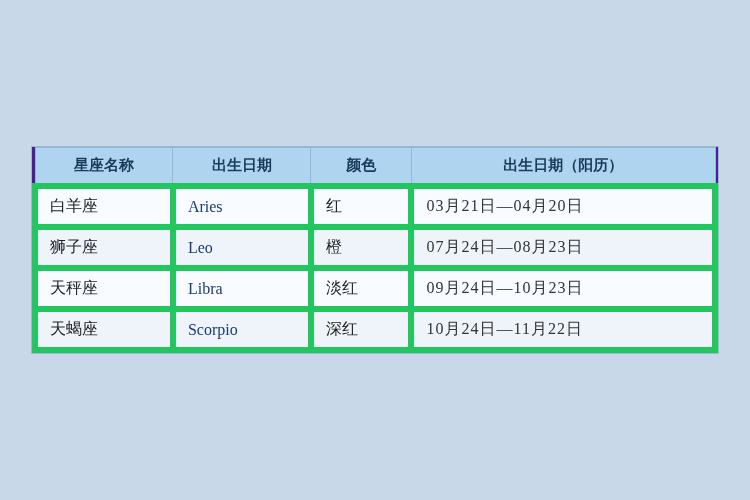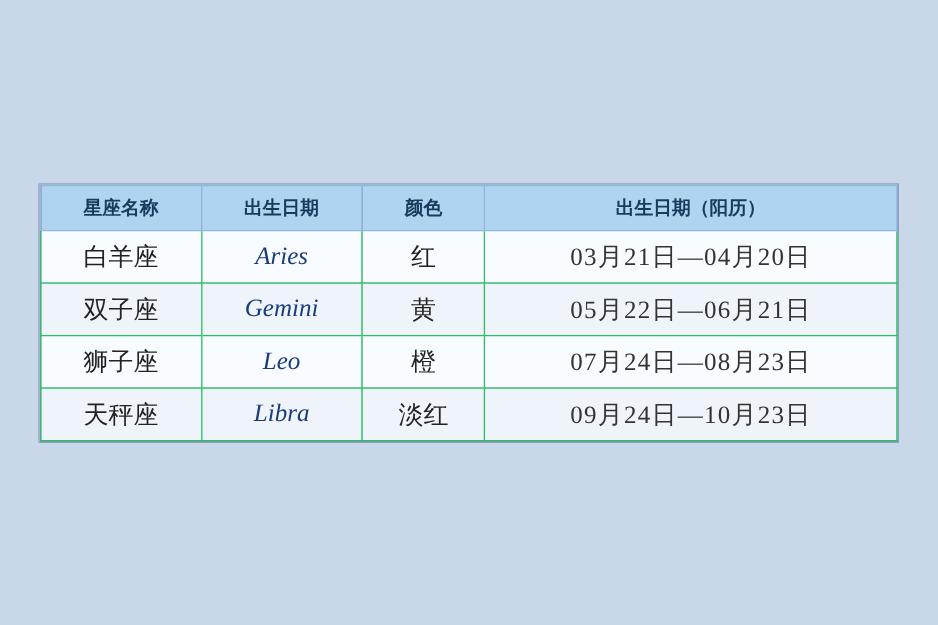--- a/index.html
+++ b/index.html
@@ -45,32 +45,31 @@
     tbody tr {
       background-color: #f8fbff;
     }
 
     tbody tr:nth-child(even) {
       background-color: #eef4fa;
     }
 
     tbody td {
       padding: 7px 12px;
-      text-align: center;
-      font-size: 20px;
+      text-align: left;
+      font-size: 16px;
       color: #222;
-      border: 1px solid #22c55e;
+      border: 6px solid #22c55e;
     }
 
     tbody td:nth-child(1) {
       color: #222;
     }
 
     tbody td:nth-child(2) {
-      font-style: italic;
       color: #1a3a7a;
     }
 
     tbody td:nth-child(4) {
       color: #333;
       letter-spacing: 1px;
       font-family: Liberation Serif, serif;
     }
   </style>
 </head>
@@ -87,32 +86,32 @@
       </tr>
     </thead>
     <tbody id="table-body">
     <tr>
           <td>白羊座</td>
           <td>Aries</td>
           <td>红</td>
           <td>03月21日—04月20日</td>
         </tr>
         <tr>
-          <td>双子座</td>
-          <td>Gemini</td>
-          <td>黄</td>
-          <td>05月22日—06月21日</td>
-        </tr>
-        <tr>
           <td>狮子座</td>
           <td>Leo</td>
           <td>橙</td>
           <td>07月24日—08月23日</td>
         </tr>
         <tr>
           <td>天秤座</td>
           <td>Libra</td>
           <td>淡红</td>
           <td>09月24日—10月23日</td>
         </tr>
+        <tr>
+          <td>天蝎座</td>
+          <td>Scorpio</td>
+          <td>深红</td>
+          <td>10月24日—11月22日</td>
+        </tr>
       </tbody>
   </table>
 </div>
 
 </body></html>

